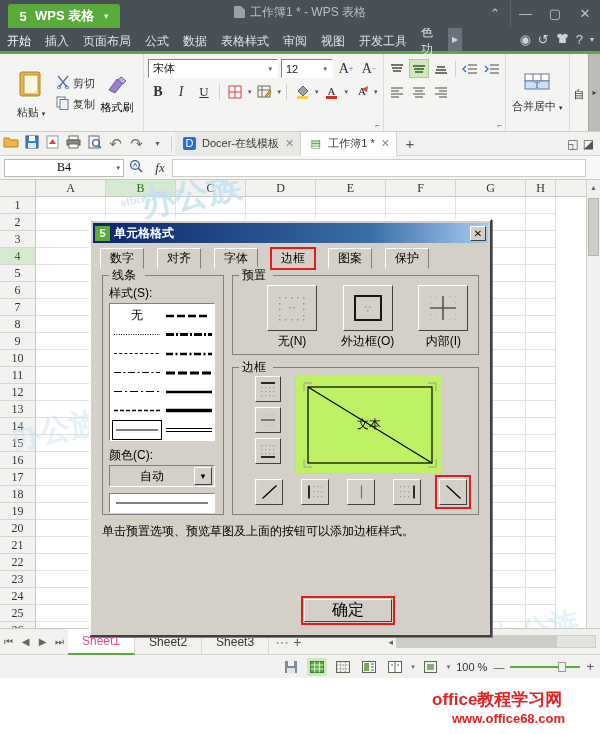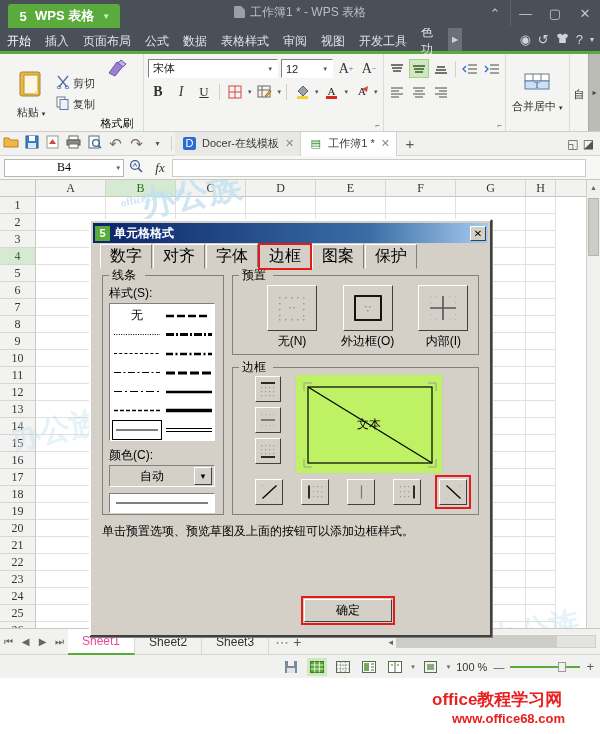--- a/index.html
+++ b/index.html
@@ -74,21 +74,21 @@
     display:flex; position:relative; overflow:hidden;
   }
   .rgroup{ display:flex; padding:3px 4px 0 4px; position:relative;}
   .rgroup + .rgroup{ border-left:1px solid #dcdcd6; }
   .clip-col{ display:flex; flex-direction:column; align-items:center; justify-content:center; width:46px; }
   .big-ico{ font-size:22px; line-height:1; }
   .paste-lbl{ font-size:11px; margin-top:2px; color:#333; }
   .clip-right{ display:flex; flex-direction:column; justify-content:center; gap:4px; padding-left:2px;}
   .clip-btn{ display:flex; align-items:center; gap:3px; font-size:11px; color:#333; }
   .clip-btn .ic{ font-size:13px; }
-  .fmtpaint{ display:flex; flex-direction:column; align-items:center; justify-content:space-between; width:44px; font-size:11px;}
+  .fmtpaint{ display:flex; flex-direction:column; align-items:center; justify-content:center; width:44px; font-size:11px;}
 
   .font-group{ flex-direction:column; padding:5px 4px; }
   .font-row{ display:flex; align-items:center; gap:3px; margin-bottom:4px;}
   .combo{
     background:#fff; border:1px solid #b6b6ae; height:19px; display:flex; align-items:center;
     padding:0 2px 0 4px; font-size:11px; color:#222;
   }
   .combo .cv{ flex:1; }
   .combo .ar{ font-size:7px; color:#555; padding:0 3px; }
   .fname{ width:130px; }
@@ -210,22 +210,22 @@
     width:15px;height:15px;background:#5aab3c;color:#fff;font-weight:bold;font-size:11px;
     display:flex;align-items:center;justify-content:center;margin-right:4px;
   }
   .dlg-close{
     margin-left:auto; width:16px;height:15px; background:#d4d0c8;
     border:1px solid; border-color:#fff #404040 #404040 #fff;
     display:flex;align-items:center;justify-content:center; color:#000; font-size:10px; font-weight:bold;
   }
   .tabstrip{ display:flex; padding:6px 0 0 9px; align-items:flex-end; height:24px;}
   .dtab{
-    padding:1px 9px; font-size:16px; border:1px solid; border-color:#fff #808080 transparent #fff;
-    background:#d4d0c8; margin-right:1px; position:relative;
+    padding:1px 9px; font-size:12px; border:1px solid; border-color:#fff #808080 transparent #fff;
+    background:#d4d0c8; margin-right:13px; position:relative;
   }
   .dtab.sel{ outline:2px solid #e41b17; outline-offset:-1px; z-index:2; }
 
   .panel{ position:absolute; left:9px; top:46px; right:9px; bottom:46px; }
   .fieldset{ position:absolute; border:1px solid #808080; border-top:none; }
   .legend{
     position:absolute; top:-8px; left:6px; background:#d4d0c8; padding:0 3px; font-size:12px;
   }
 
   .inset{ border:1px solid; border-color:#808080 #fff #fff #808080; }
@@ -235,21 +235,21 @@
     display:flex;align-items:center;justify-content:center;
   }
   .preset-btn{ width:50px;height:46px; }
   .preset-cap{ text-align:center; font-size:12px; margin-top:2px;}
   .side-btn{ width:26px;height:26px; }
   .diag-btn{ width:28px;height:26px; }
 
   .okbtn{
     position:absolute; width:88px; height:23px; background:#d4d0c8;
     border:1px solid; border-color:#fff #404040 #404040 #fff;
-    display:flex;align-items:center;justify-content:center; font-size:12px;
+    display:flex;align-items:center;justify-content:center; font-size:16px;
   }
   .okbtn.hl{ outline:2px solid #e41b17; outline-offset:1px; }
 
   .stylelist{
     position:absolute; background:#fff; overflow:hidden;
   }
   .stylecell{ position:absolute; display:flex; align-items:center; justify-content:center; }
   .stylecell.sel{ border:1px solid #000; }
 </style>
 </head>

